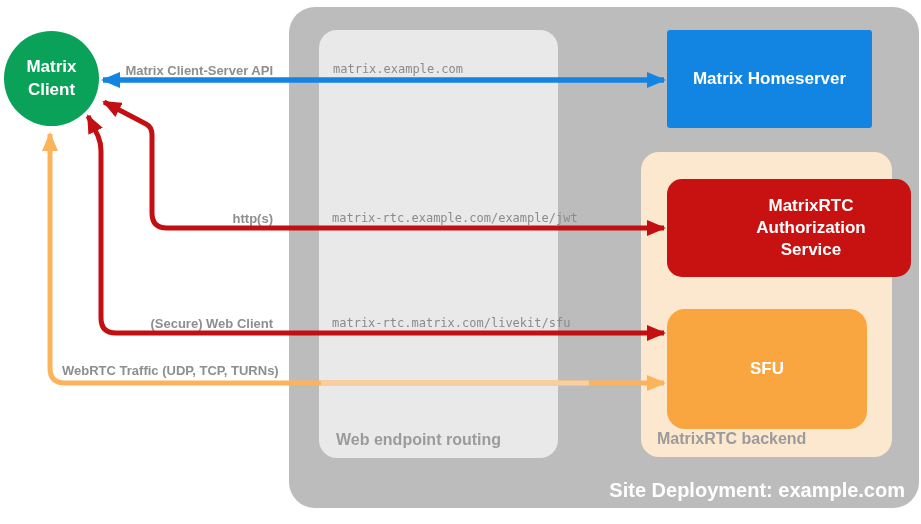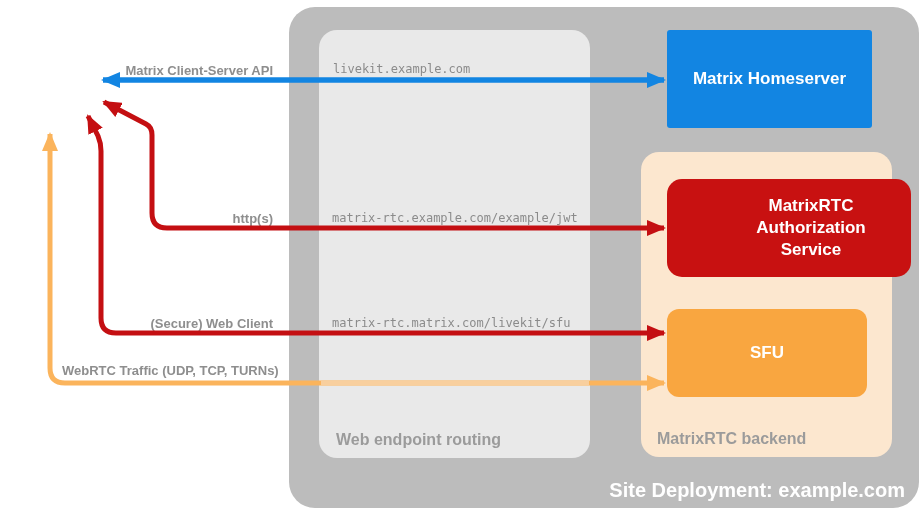--- a/index.html
+++ b/index.html
@@ -11,40 +11,40 @@
     font-family: "Liberation Sans", sans-serif;
   }
   .abs { position: absolute; }
 
   
   .outer {
     left: 289px; top: 7px; width: 630px; height: 501px;
     background: #bcbcbc; border-radius: 26px;
   }
   .inner {
-    left: 319px; top: 30px; width: 271px; height: 428px;
+    left: 319px; top: 30px; width: 239px; height: 428px;
     background: #e9e9e9; border-radius: 18px;
   }
   .peach {
     left: 641px; top: 152px; width: 251px; height: 305px;
     background: #fce7cf; border-radius: 18px;
   }
 
   
   .node {
     display: flex; align-items: center; justify-content: center;
     text-align: center; color: #ffffff; font-weight: bold;
     font-size: 17px; line-height: 1.3;
   }
   .node-circle { left: 4px; top: 31px; width: 95px; height: 95px; border-radius: 50%; background: #0aa159; }
   .node-circle span { width: 72px; }
   .node-blue { left: 667px; top: 30px; width: 205px; height: 98px; border-radius: 3px; background: #1285e2; }
   .node-red  { left: 667px; top: 179px; width: 200px; height: 98px; border-radius: 15px; background: #c81111; padding-left: 44px; }
   .node-red span { width: 150px; }
-  .node-sfu  { left: 667px; top: 309px; width: 200px; height: 88px; border-radius: 12px; background: #f9a640; }
+  .node-sfu  { left: 667px; top: 309px; width: 200px; height: 120px; border-radius: 18px; background: #f9a640; }
 
   
   .caption { position: absolute; font-weight: bold; font-size: 16px; color: #9b9b9b; white-space: nowrap; }
   .caption-routing { left: 17px; bottom: 9px; }
   .caption-backend { left: 16px; bottom: 9px; }
   .caption-site { right: 14px; bottom: 6px; font-size: 20px; color: #ffffff; }
 
   
   .endpoint {
     font-family: "DejaVu Sans Mono", monospace;
@@ -73,31 +73,34 @@
   </div>
 
   <div class="abs inner">
     <div class="caption caption-routing">Web endpoint routing</div>
   </div>
 
   <div class="abs peach">
     <div class="caption caption-backend">MatrixRTC backend</div>
   </div>
 
+  <div class="abs node node-circle">
+    <span>Matrix Client</span>
+  </div>
   <div class="abs node node-blue">
     <span>Matrix Homeserver</span>
   </div>
   <div class="abs node node-red">
     <span>MatrixRTC Authorization Service</span>
   </div>
   <div class="abs node node-sfu">
     <span>SFU</span>
   </div>
 
-  <div class="abs endpoint ep-1">livekit.example.com</div>
+  <div class="abs endpoint ep-1">matrix.example.com</div>
   <div class="abs endpoint ep-2">matrix-rtc.example.com/example/jwt</div>
   <div class="abs endpoint ep-3">matrix-rtc.matrix.com/livekit/sfu</div>
 
   <div class="abs conn-label cl-1">Matrix Client-Server API</div>
   <div class="abs conn-label cl-2">http(s)</div>
   <div class="abs conn-label cl-3">(Secure) Web Client</div>
   <div class="abs conn-label cl-4">WebRTC Traffic (UDP, TCP, TURNs)</div>
 
   <svg class="abs arrows" width="921" height="524" viewBox="0 0 921 524">
     <defs>

